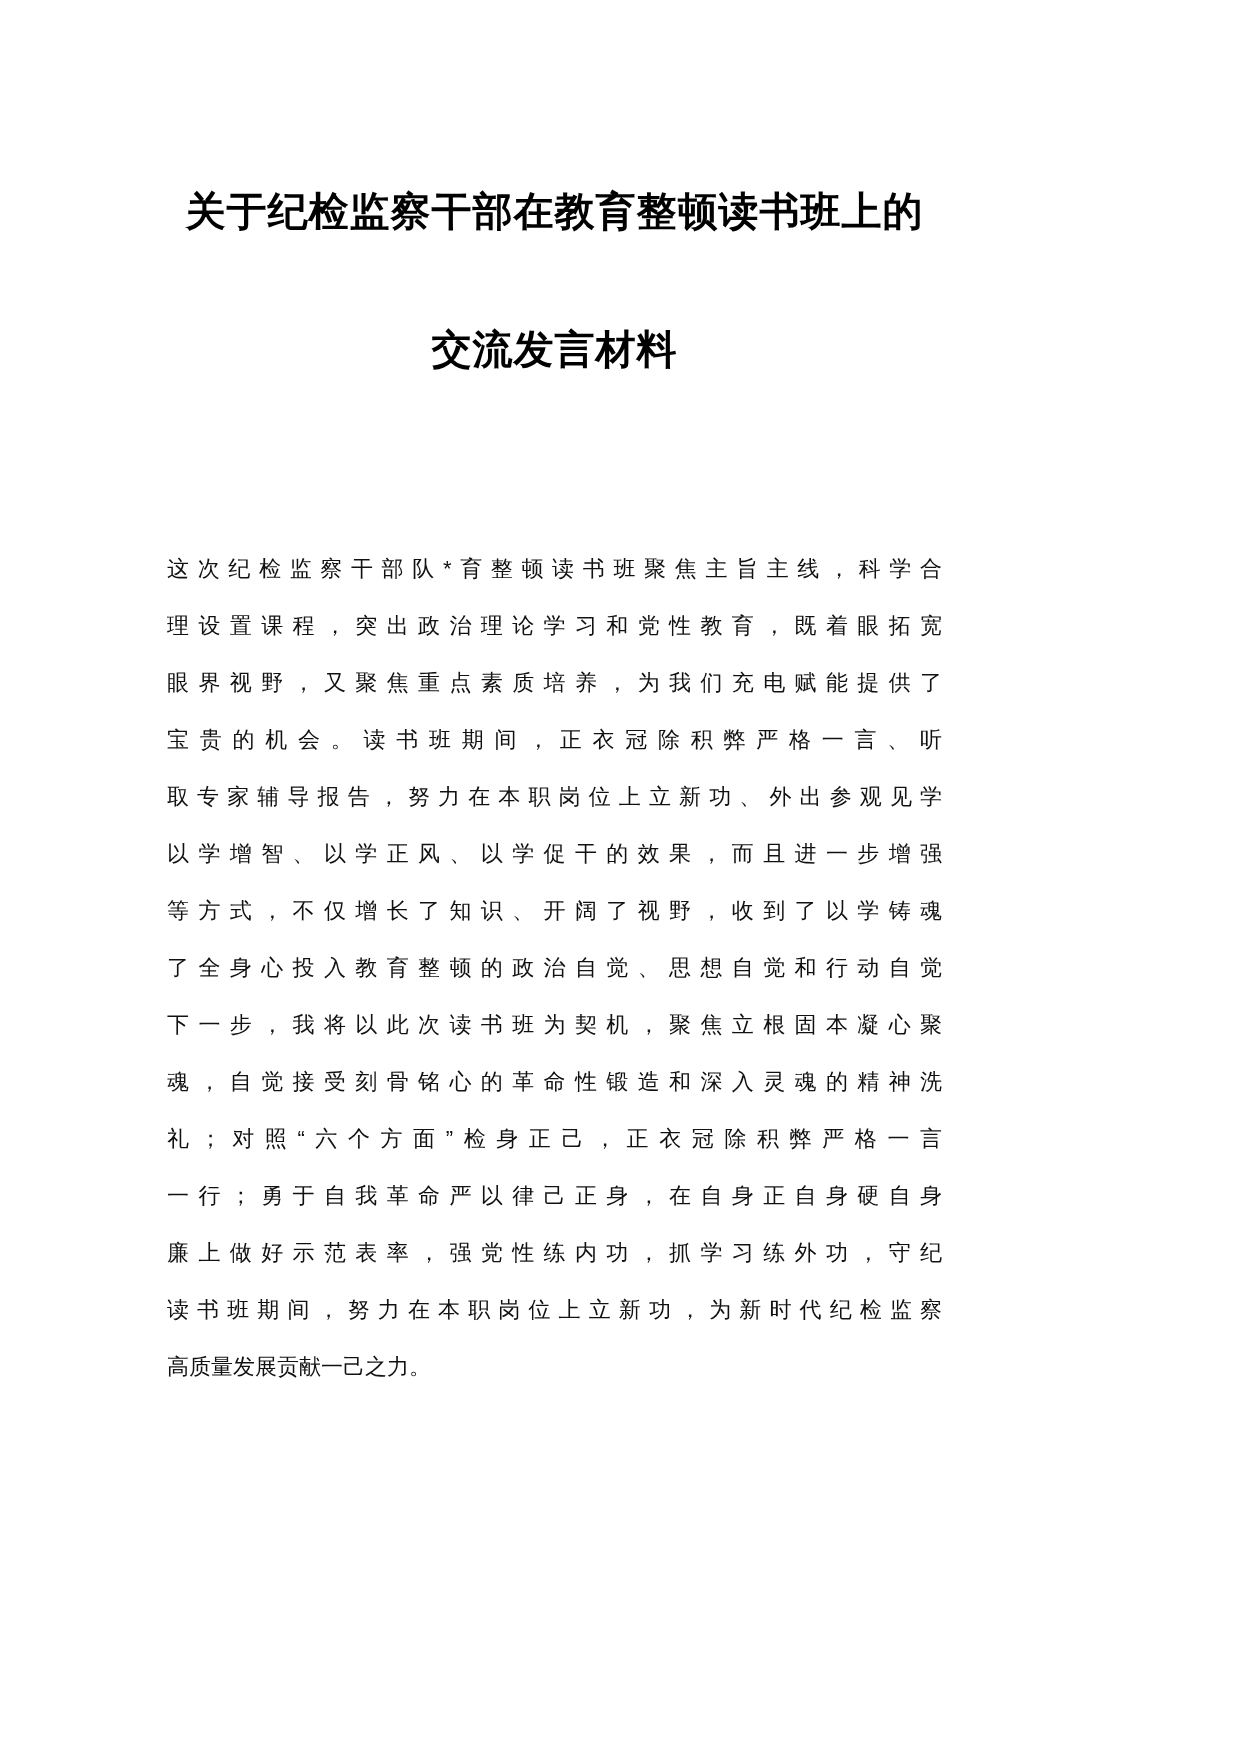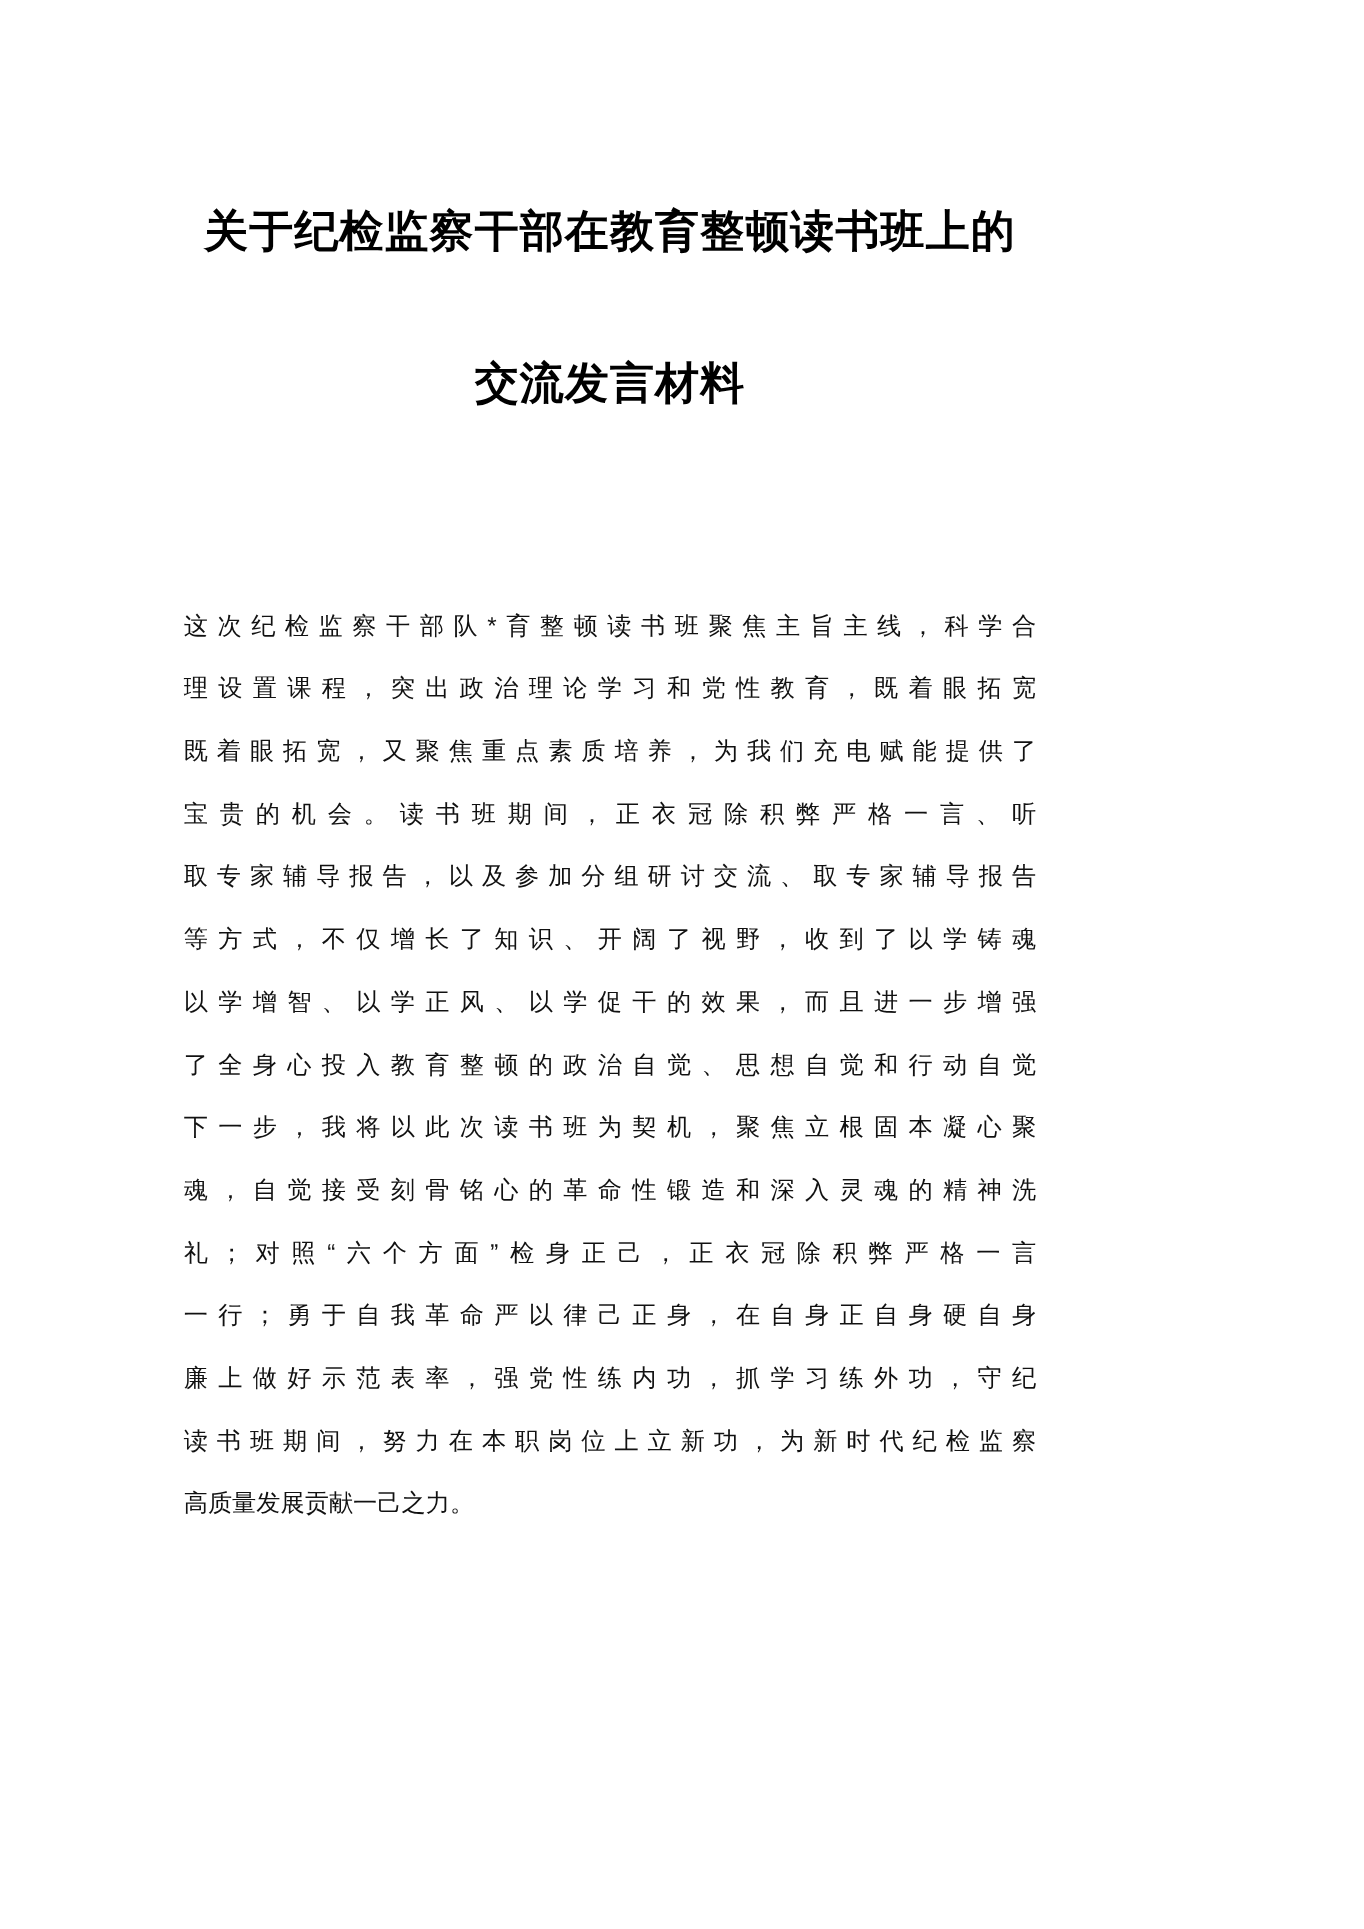--- a/index.html
+++ b/index.html
@@ -57,25 +57,25 @@
 </head>
 <body>
 
 <div class="page">
   <div class="content">
     <h1 class="doc-title line1">关于纪检监察干部在教育整顿读书班上的</h1>
     <h1 class="doc-title line2">交流发言材料</h1>
     <div class="doc-body">
         <div class="body-line">这次纪检监察干部队*育整顿读书班聚焦主旨主线，科学合</div>
         <div class="body-line">理设置课程，突出政治理论学习和党性教育，既着眼拓宽</div>
-        <div class="body-line">既着眼拓宽，又聚焦重点素质培养，为我们充电赋能提供了</div>
+        <div class="body-line">眼界视野，又聚焦重点素质培养，为我们充电赋能提供了</div>
         <div class="body-line">宝贵的机会。读书班期间，正衣冠除积弊严格一言、听</div>
-        <div class="body-line">取专家辅导报告，以及参加分组研讨交流、取专家辅导报告</div>
+        <div class="body-line">取专家辅导报告，努力在本职岗位上立新功、外出参观见学</div>
+        <div class="body-line">以学增智、以学正风、以学促干的效果，而且进一步增强</div>
         <div class="body-line">等方式，不仅增长了知识、开阔了视野，收到了以学铸魂</div>
-        <div class="body-line">以学增智、以学正风、以学促干的效果，而且进一步增强</div>
         <div class="body-line">了全身心投入教育整顿的政治自觉、思想自觉和行动自觉</div>
         <div class="body-line">下一步，我将以此次读书班为契机，聚焦立根固本凝心聚</div>
         <div class="body-line">魂，自觉接受刻骨铭心的革命性锻造和深入灵魂的精神洗</div>
         <div class="body-line">礼；对照“六个方面”检身正己，正衣冠除积弊严格一言</div>
         <div class="body-line">一行；勇于自我革命严以律己正身，在自身正自身硬自身</div>
         <div class="body-line">廉上做好示范表率，强党性练内功，抓学习练外功，守纪</div>
         <div class="body-line">读书班期间，努力在本职岗位上立新功，为新时代纪检监察</div>
         <div class="body-line last">高质量发展贡献一己之力。</div>
       </div>
   </div>

